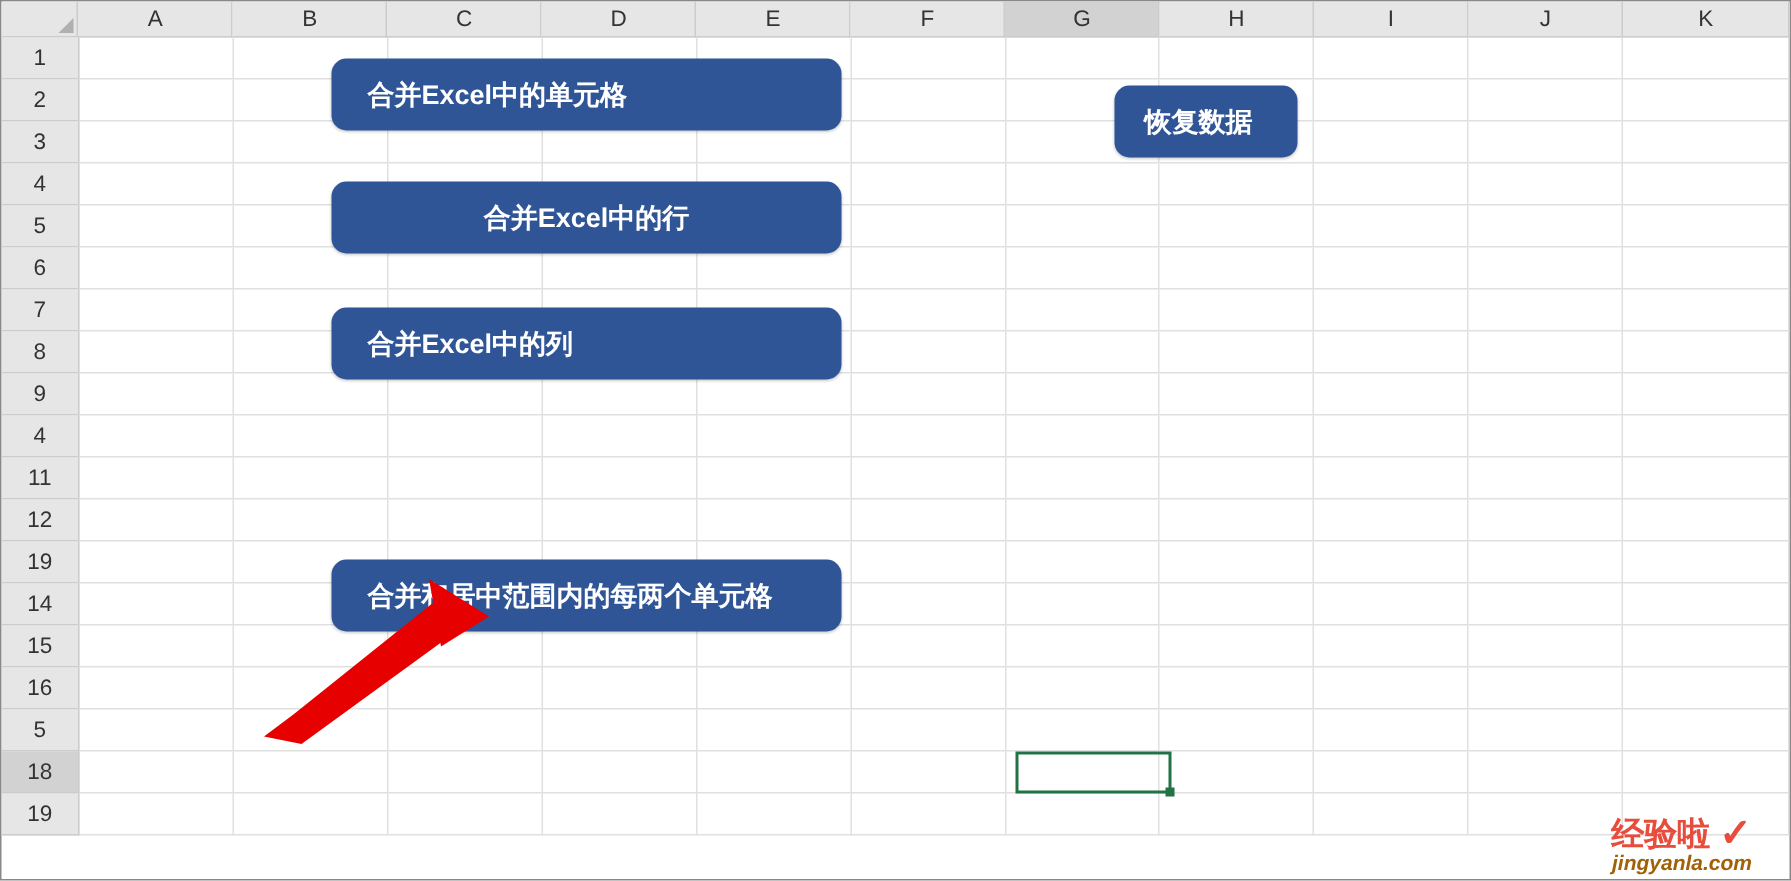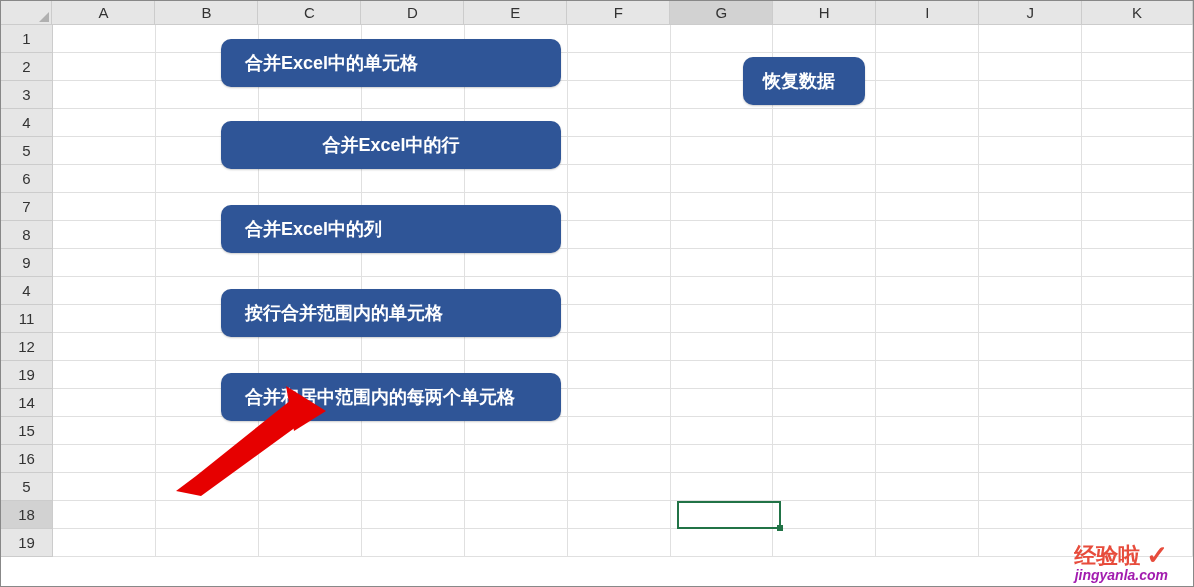--- a/index.html
+++ b/index.html
@@ -163,21 +163,21 @@
       font-size: 22px;
       font-weight: bold;
       color: #222;
     }
     .watermark-text2 {
       position: absolute;
       bottom: 3px;
       right: 25px;
       font-size: 14px;
       font-weight: bold;
-      color: #a21caf;
+      color: #a16207;
       font-style: italic;
     }
     .watermark-check {
       color: #e74c3c;
       font-size: 26px;
       font-weight: bold;
     }
   </style>
 </head>
 <body>
@@ -473,23 +473,20 @@
 
   <div class="macro-button btn1">
     <span>合并Excel中的单元格</span>
   </div>
   <div class="macro-button btn2">
     <span>合并Excel中的行</span>
   </div>
   <div class="macro-button btn3">
     <span>合并Excel中的列</span>
   </div>
-  <div class="macro-button btn4">
-    <span>按行合并范围内的单元格</span>
-  </div>
   <div class="macro-button btn5">
     <span>合并和居中范围内的每两个单元格</span>
   </div>
   <div class="macro-button btn6">
     <span>恢复数据</span>
   </div>
 
   <div class="selected-cell-border">
     <div class="selected-cell-handle"></div>
   </div>

